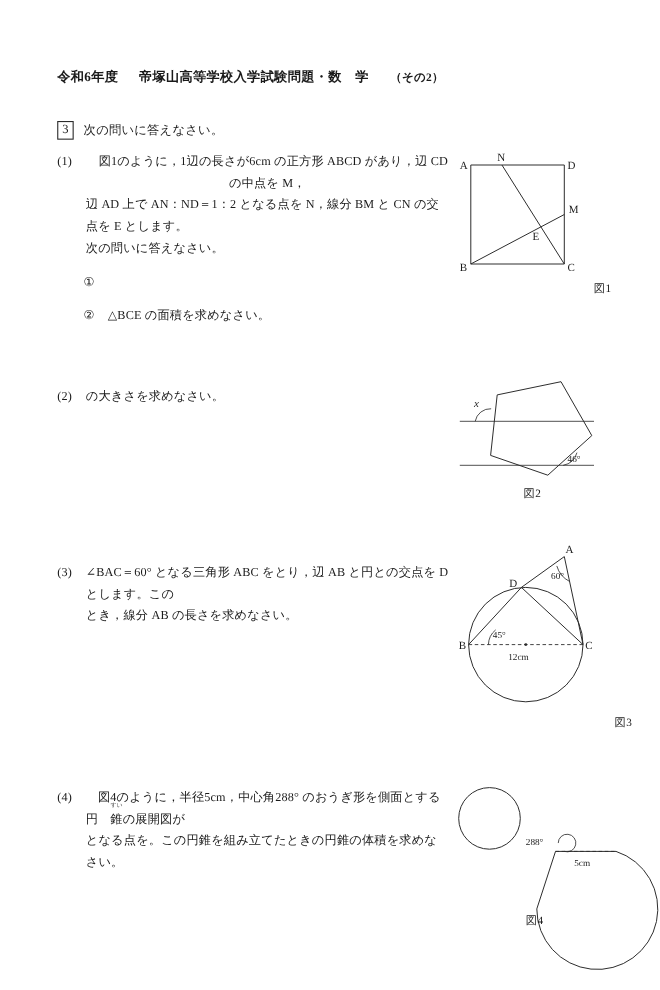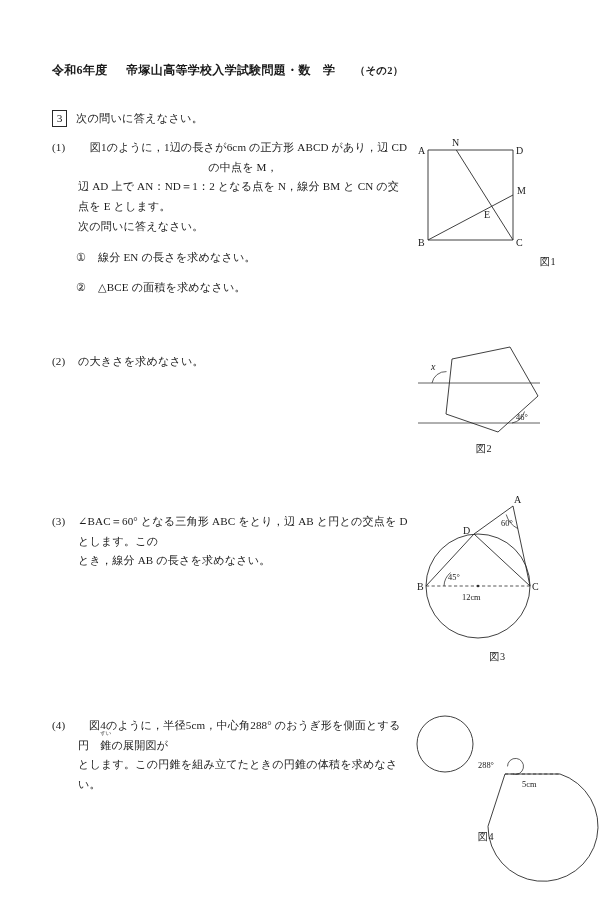--- a/index.html
+++ b/index.html
@@ -165,21 +165,20 @@
     <div class="q-body">
       <div class="q-num">(1)</div>
       <div class="q-text">
         <p style="text-indent:11px;text-align:center;">図1のように，1辺の長さが6cm の正方形 ABCD があり，辺 CD の中点を M，</p>
         <p>辺 AD 上で AN：ND＝1：2 となる点を N，線分 BM と CN の交点を E とします。</p>
         <p>次の問いに答えなさい。</p>
       </div>
     </div>
     <div class="subq">
       <div class="sq-mark">①</div>
-      <div>線分 EN の長さを求めなさい。</div>
     </div>
     <div class="subq">
       <div class="sq-mark">②</div>
       <div>△BCE の面積を求めなさい。</div>
     </div>
   </div>
 
   <div class="fig" style="left:406px; top:132px;">
     <svg width="150" height="122" viewBox="0 0 150 122">
 
@@ -250,29 +249,29 @@
       <path class="stroke-thin" d="M24,92 A18,18 0 0,1 30.6,78.6"></path>
       <path class="stroke-thin" d="M86.2,20.5 A23,23 0 0,0 97.8,34.6"></path>
       <text class="lbl-sm" x="28" y="86">45°</text>
       <text class="lbl-sm" x="81" y="32">60°</text>
       <text class="lbl" x="94" y="9">A</text>
       <text class="lbl" x="-3" y="96">B</text>
       <text class="lbl" x="112" y="96">C</text>
       <text class="lbl" x="43" y="40">D</text>
       <text class="lbl-sm" x="42" y="106">12cm</text>
     </svg>
-    <div class="fig-caption" style="width:155px; margin-top:1px;">図3</div>
+    <div class="fig-caption" style="width:155px; margin-top:1px;text-align:right;">図3</div>
   </div>
 
   <div class="q" style="top:716px;">
     <div class="q-body">
       <div class="q-num">(4)</div>
       <div class="q-text">
         <p style="text-indent:11px;">図4のように，半径5cm，中心角288° のおうぎ形を側面とする円<span class="ruby-wrap"><span class="ruby">すい</span>錐</span>の展開図が</p>
-        <p>とします。この円錐を組み立てたときの円錐の体積を求めなさい。</p>
+        <p>となる点を。この円錐を組み立てたときの円錐の体積を求めなさい。</p>
       </div>
     </div>
   </div>
 
   <div class="fig" style="left:400px; top:706px;">
     <svg width="172" height="120" viewBox="0 0 172 120">
 
       <circle class="stroke" cx="45" cy="38" r="28"></circle>
 
       <path class="stroke" d="M160,68 L105,68 L88,120.3 A55,55 0 1,0 160,68 Z"></path>

